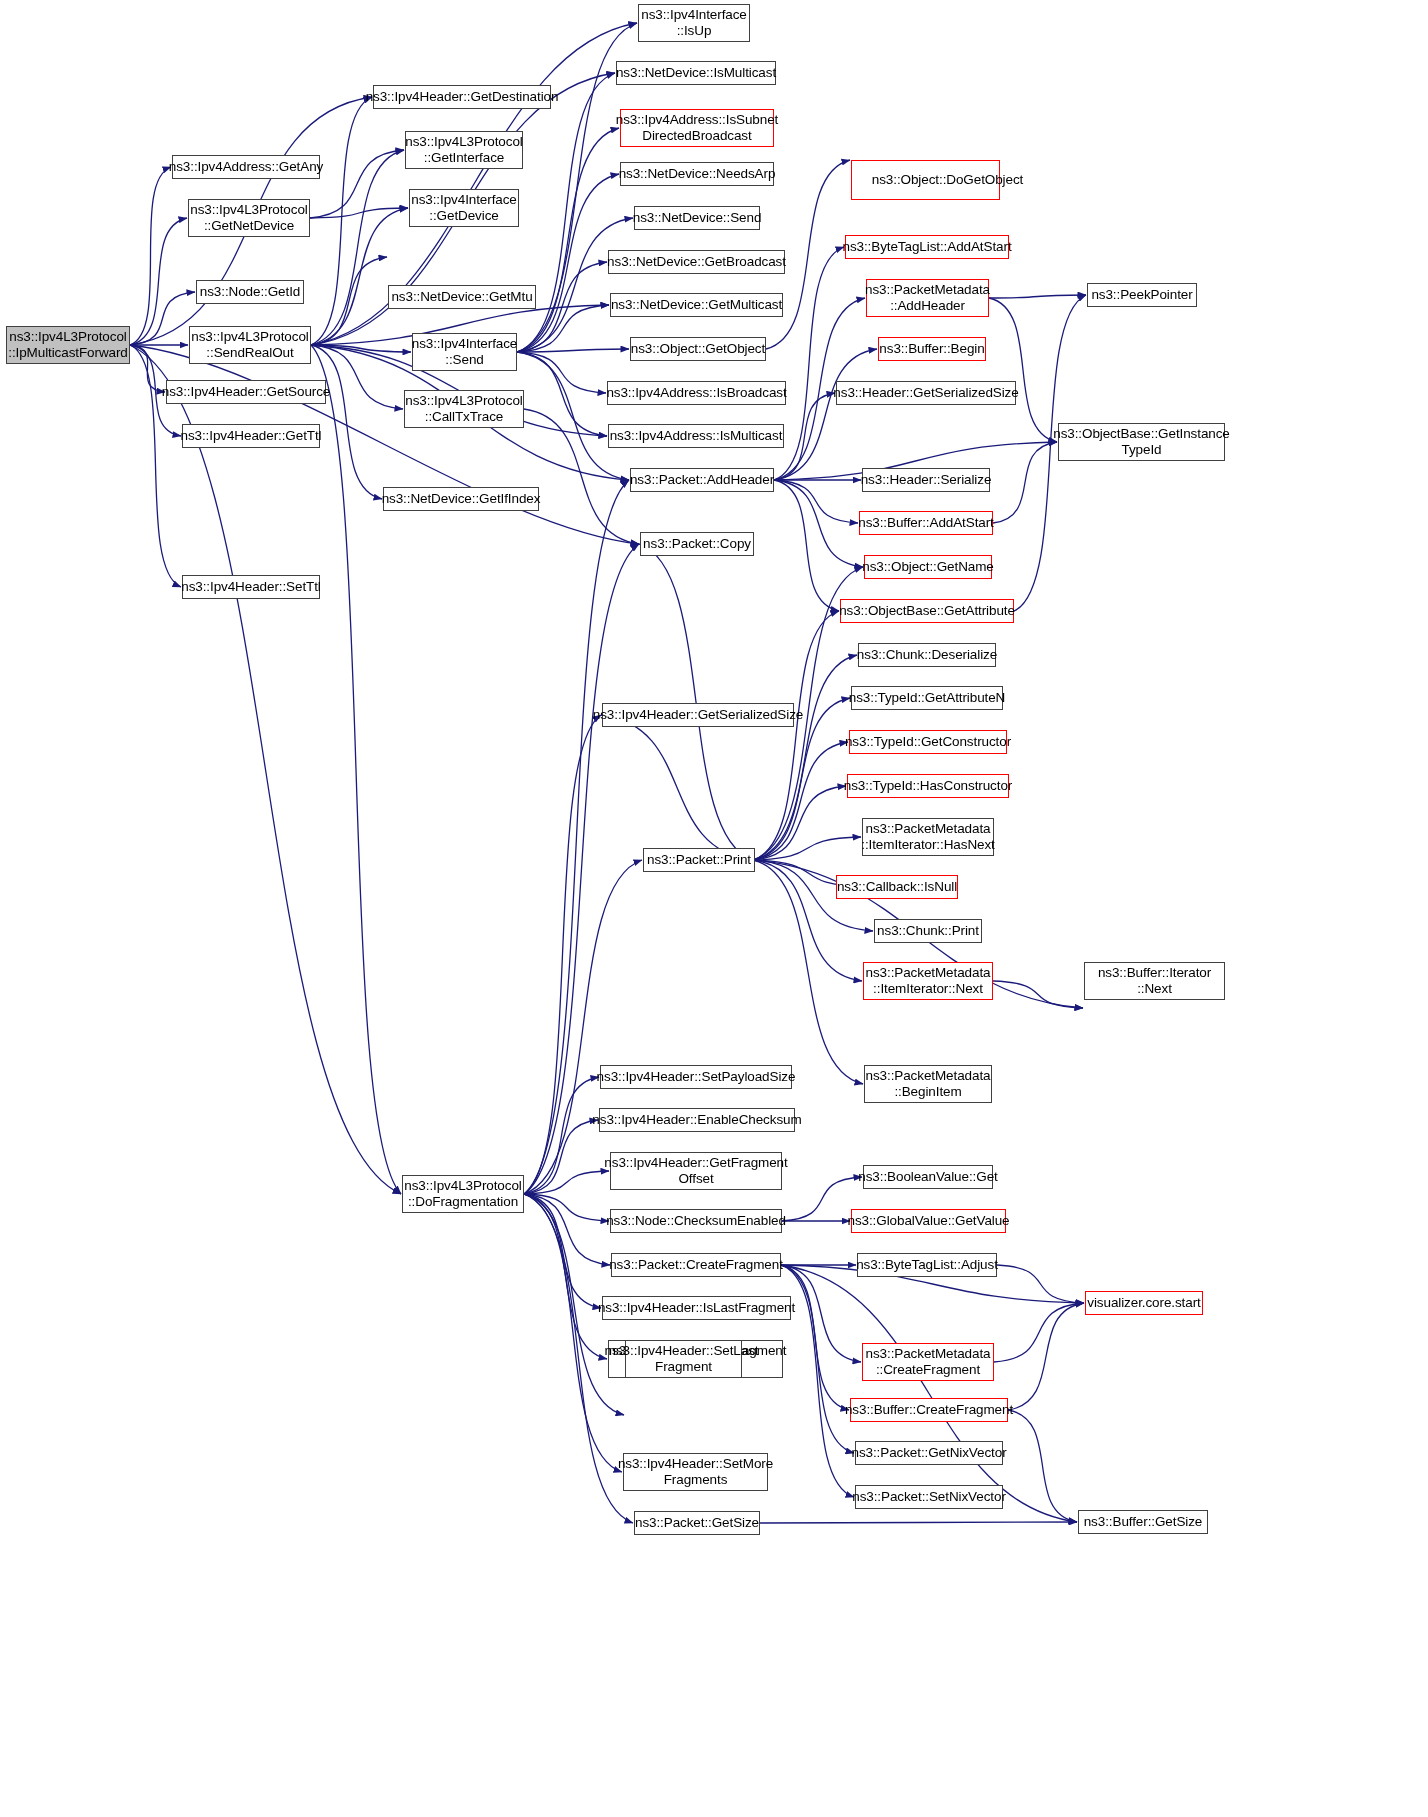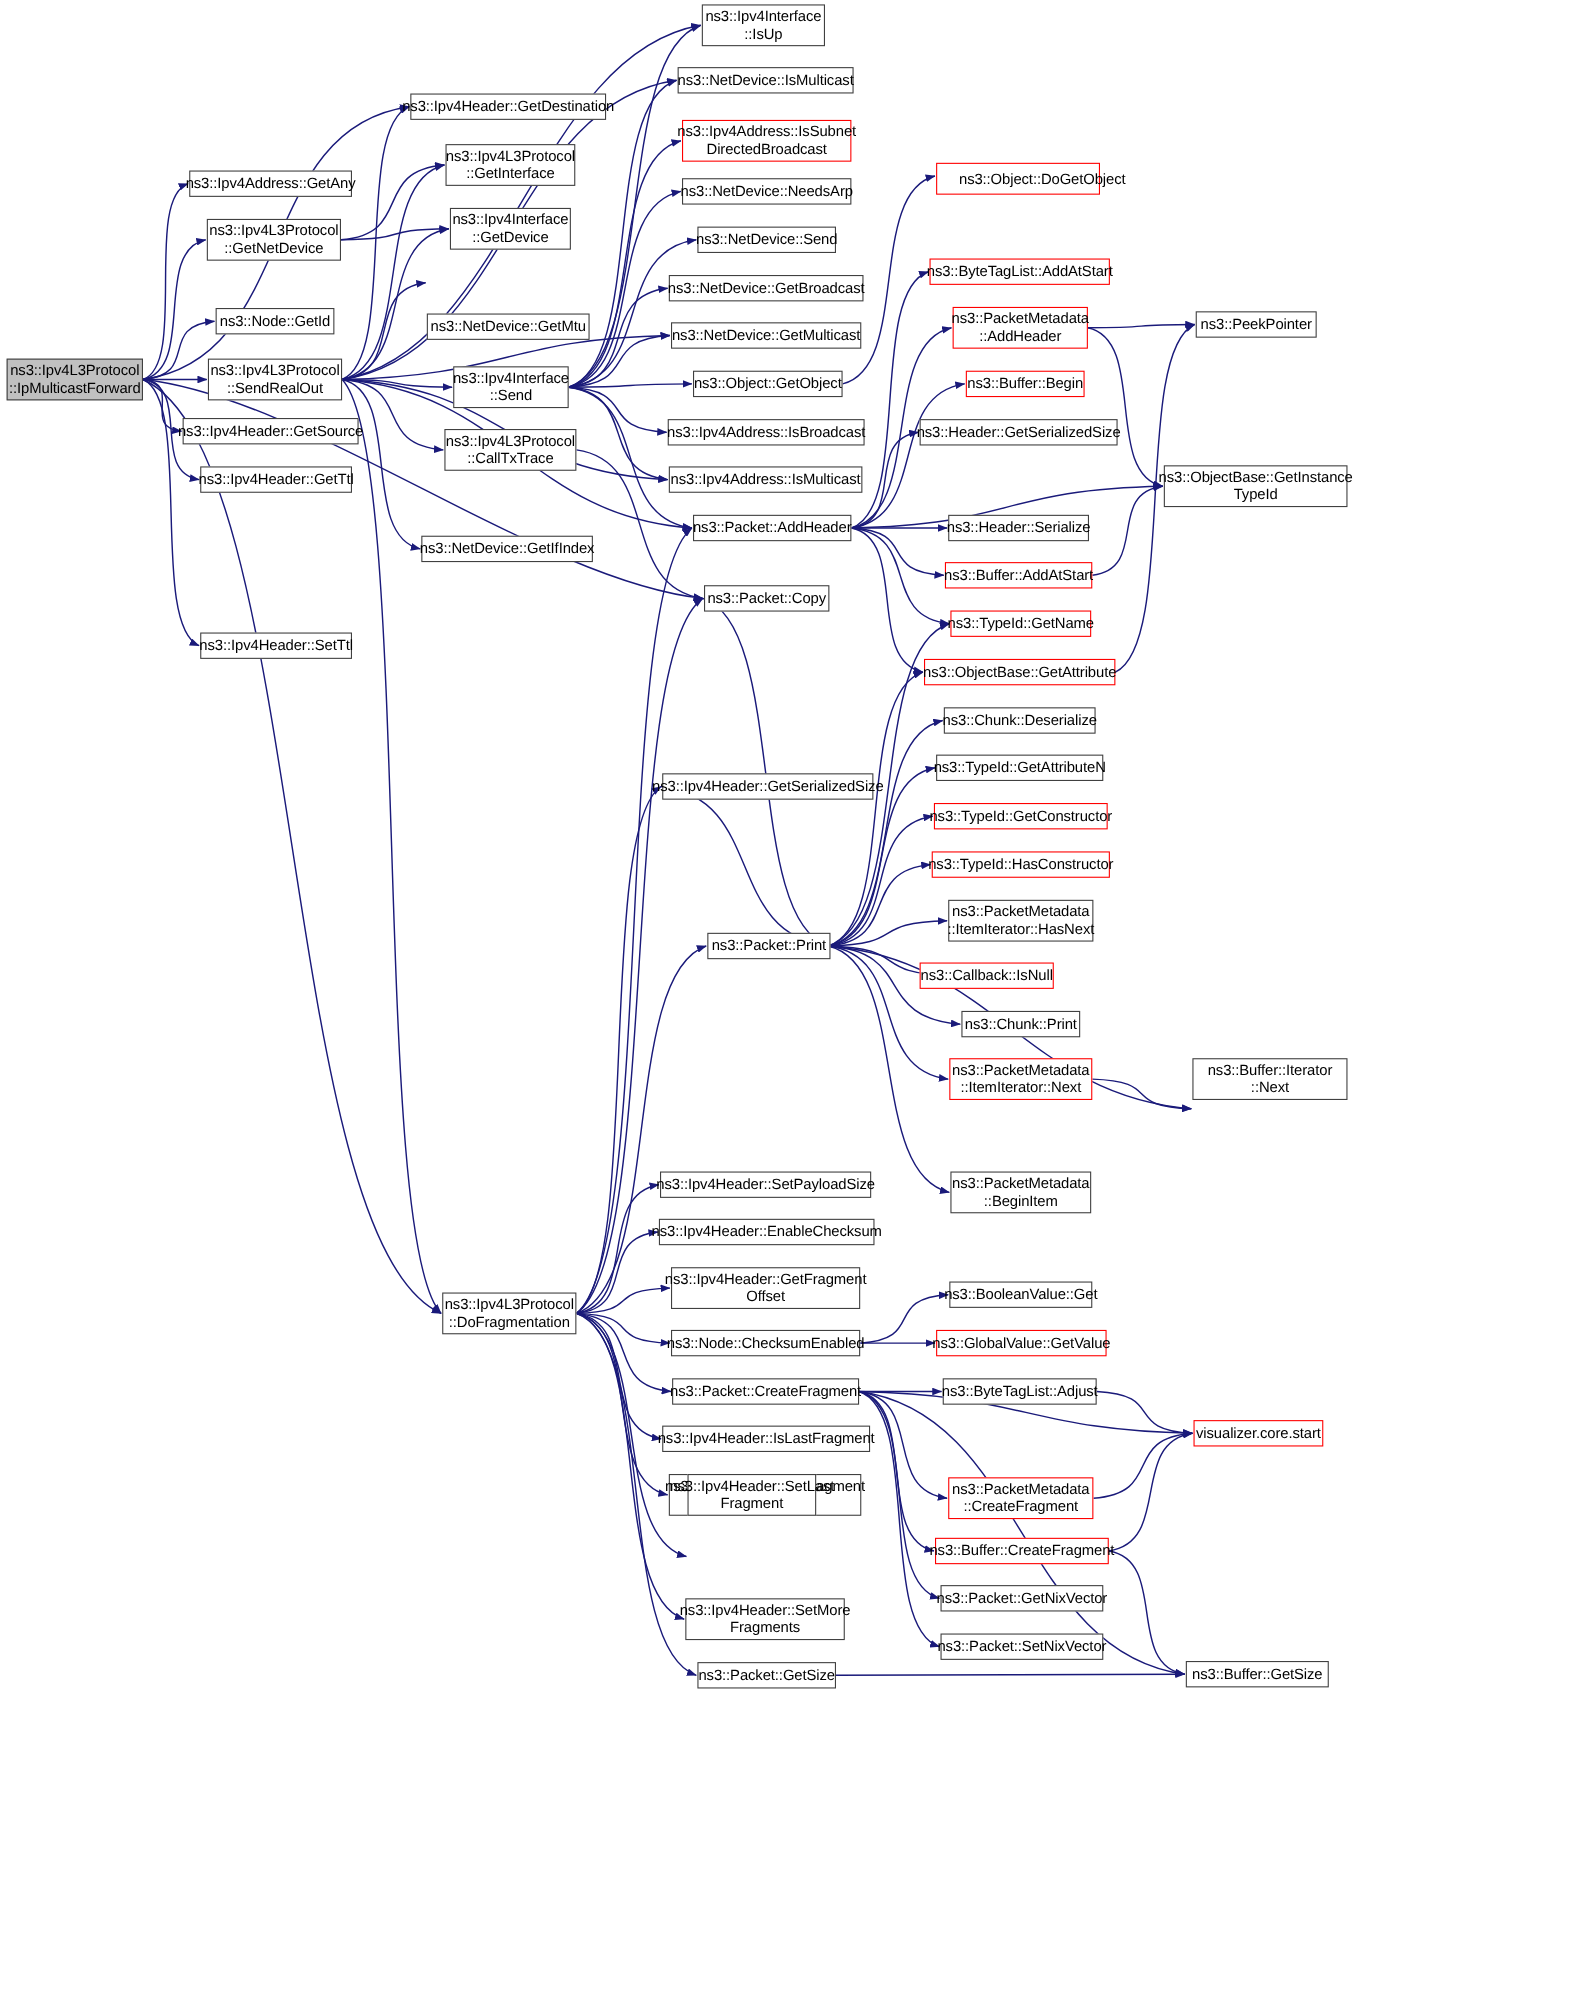--- a/index.html
+++ b/index.html
@@ -203,29 +203,29 @@
       <div class="node" style="left: 610px; top: 1209px; width: 172px; height: 24px;">ns3::Node::ChecksumEnabled</div>
       <div class="node" style="left: 611px; top: 1253px; width: 170px; height: 24px;">ns3::Packet::CreateFragment</div>
       <div class="node" style="left: 602px; top: 1296px; width: 189px; height: 24px;">ns3::Ipv4Header::IsLastFragment</div>
       <div class="node" style="left: 608px; top: 1340px; width: 175px; height: 38px;">ns3::Ipv4Header::SetFragment
 Offset</div>
       <div class="node" style="left: 625px; top: 1340px; width: 117px; height: 38px;">ns3::Ipv4Header::SetLast
 Fragment</div>
       <div class="node" style="left: 623px; top: 1453px; width: 145px; height: 38px;">ns3::Ipv4Header::SetMore
 Fragments</div>
       <div class="node" style="left: 634px; top: 1511px; width: 126px; height: 24px;">ns3::Packet::GetSize</div>
-      <div class="node red" style="left: 851px; top: 148px; width: 149px; height: 29px; padding-left: 47px;">ns3::Object::DoGetObject</div>
+      <div class="node red" style="left: 851px; top: 160px; width: 149px; height: 40px; padding-left: 47px;">ns3::Object::DoGetObject</div>
       <div class="node red" style="left: 845px; top: 235px; width: 164px; height: 24px;">ns3::ByteTagList::AddAtStart</div>
       <div class="node red" style="left: 866px; top: 279px; width: 123px; height: 38px;">ns3::PacketMetadata
 ::AddHeader</div>
       <div class="node red" style="left: 878px; top: 337px; width: 108px; height: 24px;">ns3::Buffer::Begin</div>
       <div class="node" style="left: 836px; top: 381px; width: 180px; height: 24px;">ns3::Header::GetSerializedSize</div>
       <div class="node" style="left: 862px; top: 468px; width: 128px; height: 24px;">ns3::Header::Serialize</div>
       <div class="node red" style="left: 859px; top: 511px; width: 134px; height: 24px;">ns3::Buffer::AddAtStart</div>
-      <div class="node red" style="left: 864px; top: 555px; width: 128px; height: 24px;">ns3::TypeId::GetName</div>
+      <div class="node red" style="left: 864px; top: 555px; width: 128px; height: 24px;">ns3::Object::GetName</div>
       <div class="node red" style="left: 840px; top: 599px; width: 174px; height: 24px;">ns3::ObjectBase::GetAttribute</div>
       <div class="node" style="left: 858px; top: 643px; width: 138px; height: 24px;">ns3::Chunk::Deserialize</div>
       <div class="node" style="left: 851px; top: 686px; width: 152px; height: 24px;">ns3::TypeId::GetAttributeN</div>
       <div class="node red" style="left: 849px; top: 730px; width: 158px; height: 24px;">ns3::TypeId::GetConstructor</div>
       <div class="node red" style="left: 847px; top: 774px; width: 162px; height: 24px;">ns3::TypeId::HasConstructor</div>
       <div class="node" style="left: 862px; top: 818px; width: 132px; height: 38px;">ns3::PacketMetadata
 ::ItemIterator::HasNext</div>
       <div class="node red" style="left: 836px; top: 875px; width: 122px; height: 24px;">ns3::Callback::IsNull</div>
       <div class="node" style="left: 874px; top: 919px; width: 108px; height: 24px;">ns3::Chunk::Print</div>
       <div class="node red" style="left: 863px; top: 962px; width: 130px; height: 38px;">ns3::PacketMetadata

